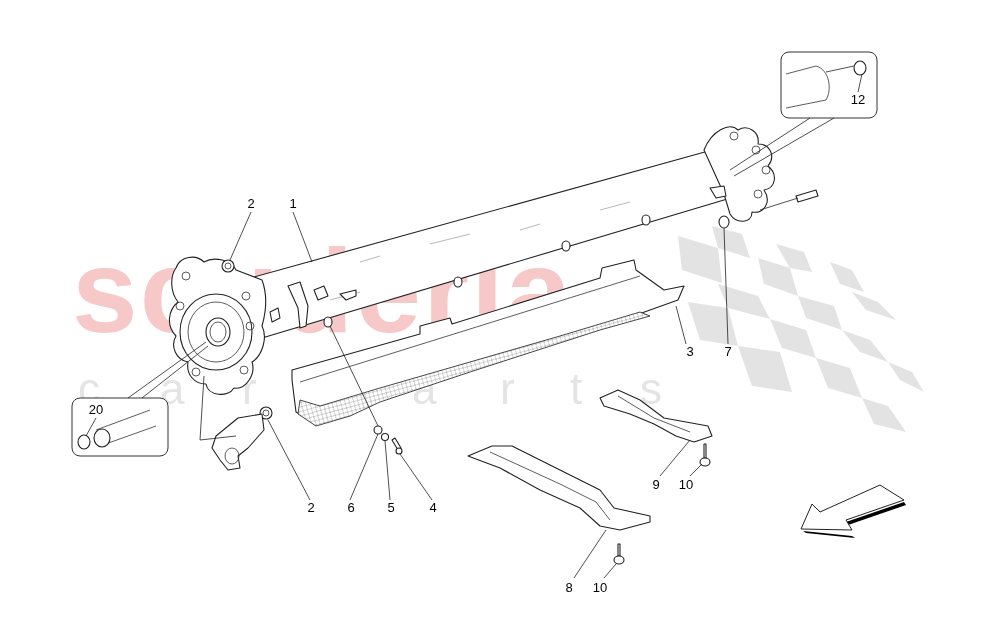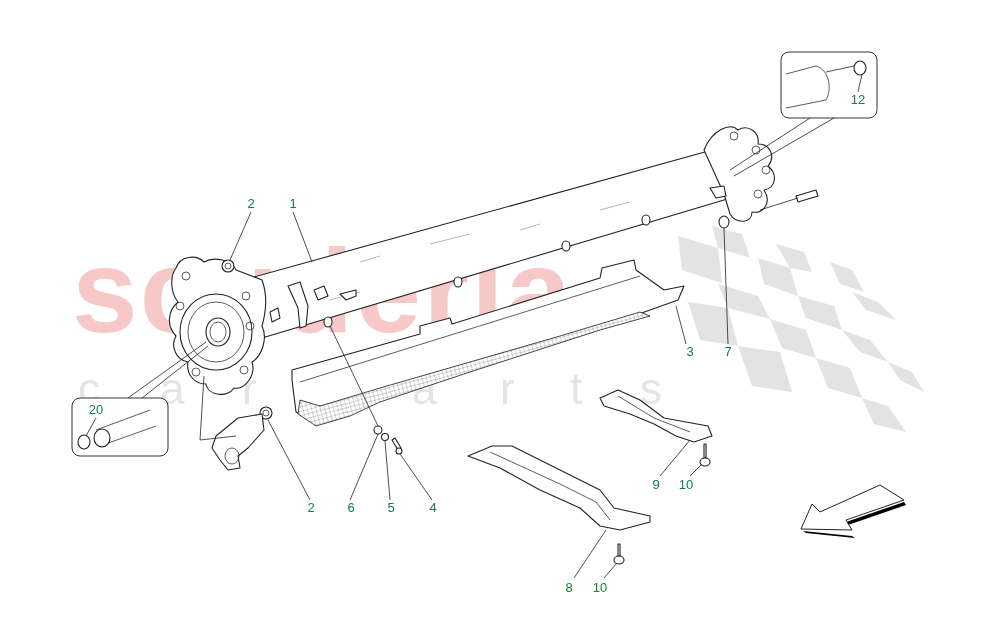--- a/index.html
+++ b/index.html
@@ -8,21 +8,21 @@
   .wm-big { font-family: "Liberation Sans", sans-serif; font-weight: bold; font-size: 118px; fill: #f6c8c8; letter-spacing: 2px; }
   .wm-small { font-family: "Liberation Sans", sans-serif; font-size: 44px; fill: #e4e4e4; }
   .part { fill: #ffffff; stroke: #222; stroke-width: 1.1; stroke-linejoin: round; }
   .part-thin { fill: none; stroke: #333; stroke-width: 0.8; }
   .part-light { fill: none; stroke: #999; stroke-width: 0.7; }
   .leader { stroke: #222; stroke-width: 0.8; fill: none; }
   .mesh { fill: url(#meshPat); stroke: #333; stroke-width: 0.9; }
   .checker { fill: #e3e3e3; }
   .inset { fill: #ffffff; stroke: #333; stroke-width: 1; }
   .labels { position: absolute; left: 0; top: 0; width: 1000px; height: 632px; pointer-events: none; }
-  .lbl { position: absolute; font-size: 13px; color: #15803d; line-height: 14px; transform: translate(-50%, -50%); pointer-events: auto; }
+  .lbl { position: absolute; font-size: 13px; color: #000000; line-height: 14px; transform: translate(-50%, -50%); pointer-events: auto; }
 </style>
 </head>
 <body>
 
 <svg id="stage" viewBox="0 0 1000 632" xmlns="http://www.w3.org/2000/svg">
   <defs>
     <pattern id="meshPat" width="6" height="6" patternUnits="userSpaceOnUse" patternTransform="rotate(30)">
       <rect width="6" height="6" fill="#ffffff"></rect>
       <path d="M0 0 L6 6 M6 0 L0 6" stroke="#888" stroke-width="0.5"></path>
     </pattern>

